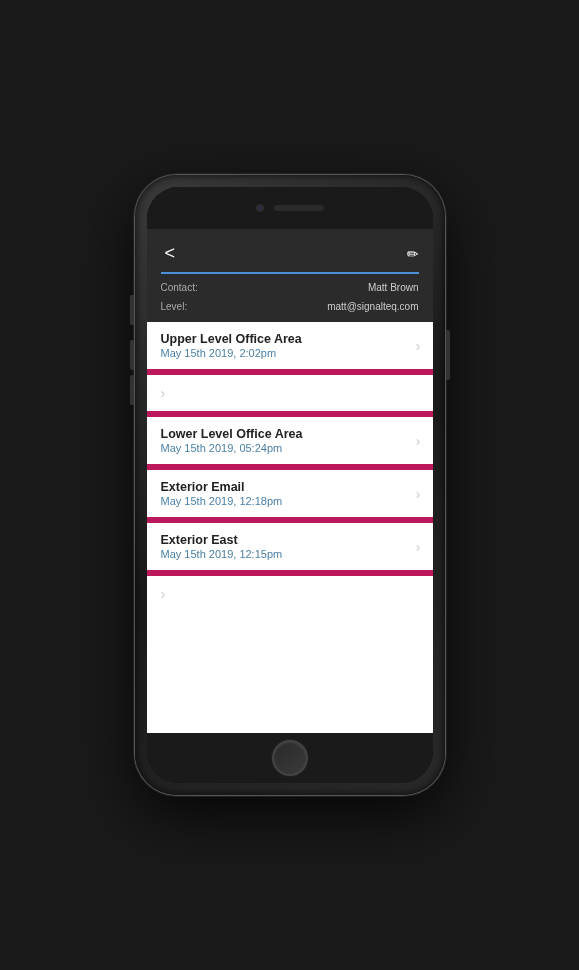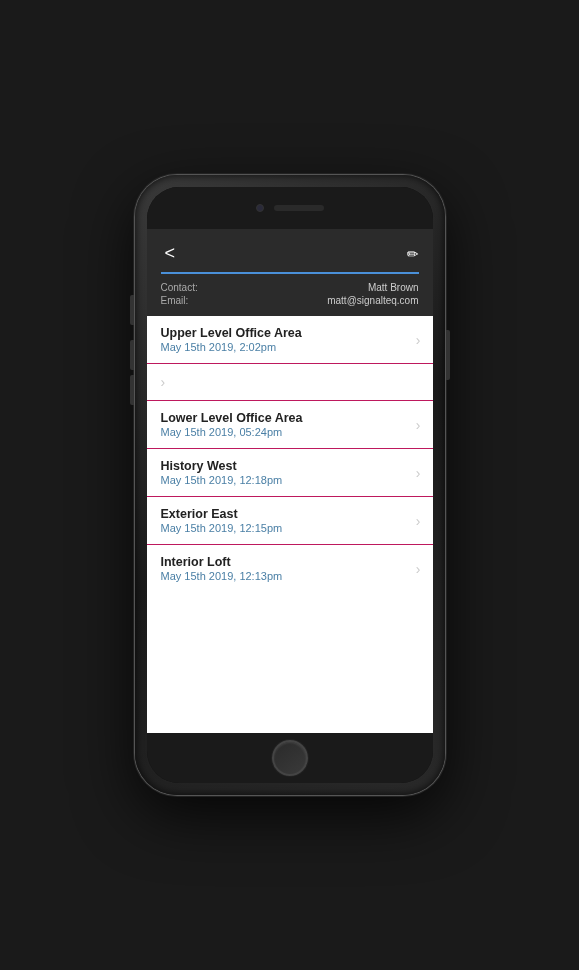--- a/index.html
+++ b/index.html
@@ -142,21 +142,21 @@
 
     .blue-divider {
       height: 2px;
       background: #4a90d9;
       margin: 0 0 8px;
     }
 
     .contact-info {
       display: grid;
       grid-template-columns: 60px 1fr;
-      gap: 2px 4px;
+      gap: 8px 4px;
     }
 
     .contact-label {
       color: #aaa;
       font-size: 10px;
     }
 
     .contact-value {
       color: #ccc;
       font-size: 10px;
@@ -231,21 +231,21 @@
       flex: 1;
       overflow-y: auto;
       background: #fff;
     }
 
     .scan-item {
       display: flex;
       align-items: center;
       justify-content: space-between;
       padding: 10px 12px 10px 14px;
-      border-bottom: 1px solid #be185d;
+      border-bottom: 6px solid #be185d;
       cursor: pointer;
     }
 
     .scan-item:last-child {
       border-bottom: none;
     }
 
     .scan-item-text {}
 
     .scan-item-name {
@@ -301,21 +301,21 @@
 
       <div class="app-header">
         <div class="header-nav">
           <span class="back-btn">&lt;</span>
           <span class="edit-btn">✏</span>
         </div>
         <div class="blue-divider"></div>
         <div class="contact-info">
           <span class="contact-label">Contact:</span>
           <span class="contact-value">Matt Brown</span>
-          <span class="contact-label">Email:</span>
+          <span class="contact-label">Level:</span>
           <span class="contact-value">matt@signalteq.com</span>
         </div>
       </div>
 
 
       <div class="scan-list">
       <div class="scan-item">
       <div class="scan-item-text">
         <div class="scan-item-name">Upper Level Office Area</div>
         <div class="scan-item-date">May 15th 2019, 2:02pm</div>
@@ -327,37 +327,33 @@
     </div>
           <div class="scan-item">
       <div class="scan-item-text">
         <div class="scan-item-name">Lower Level Office Area</div>
         <div class="scan-item-date">May 15th 2019, 05:24pm</div>
       </div>
       <span class="chevron">›</span>
     </div>
           <div class="scan-item">
       <div class="scan-item-text">
-        <div class="scan-item-name">History West</div>
+        <div class="scan-item-name">Exterior Email</div>
         <div class="scan-item-date">May 15th 2019, 12:18pm</div>
       </div>
       <span class="chevron">›</span>
     </div>
           <div class="scan-item">
       <div class="scan-item-text">
         <div class="scan-item-name">Exterior East</div>
         <div class="scan-item-date">May 15th 2019, 12:15pm</div>
       </div>
       <span class="chevron">›</span>
     </div>
           <div class="scan-item">
-      <div class="scan-item-text">
-        <div class="scan-item-name">Interior Loft</div>
-        <div class="scan-item-date">May 15th 2019, 12:13pm</div>
-      </div>
       <span class="chevron">›</span>
     </div>
         </div>
 
     </div>
 
     <div class="phone-bottom-bar">
       <div class="home-button"></div>
     </div>
 

